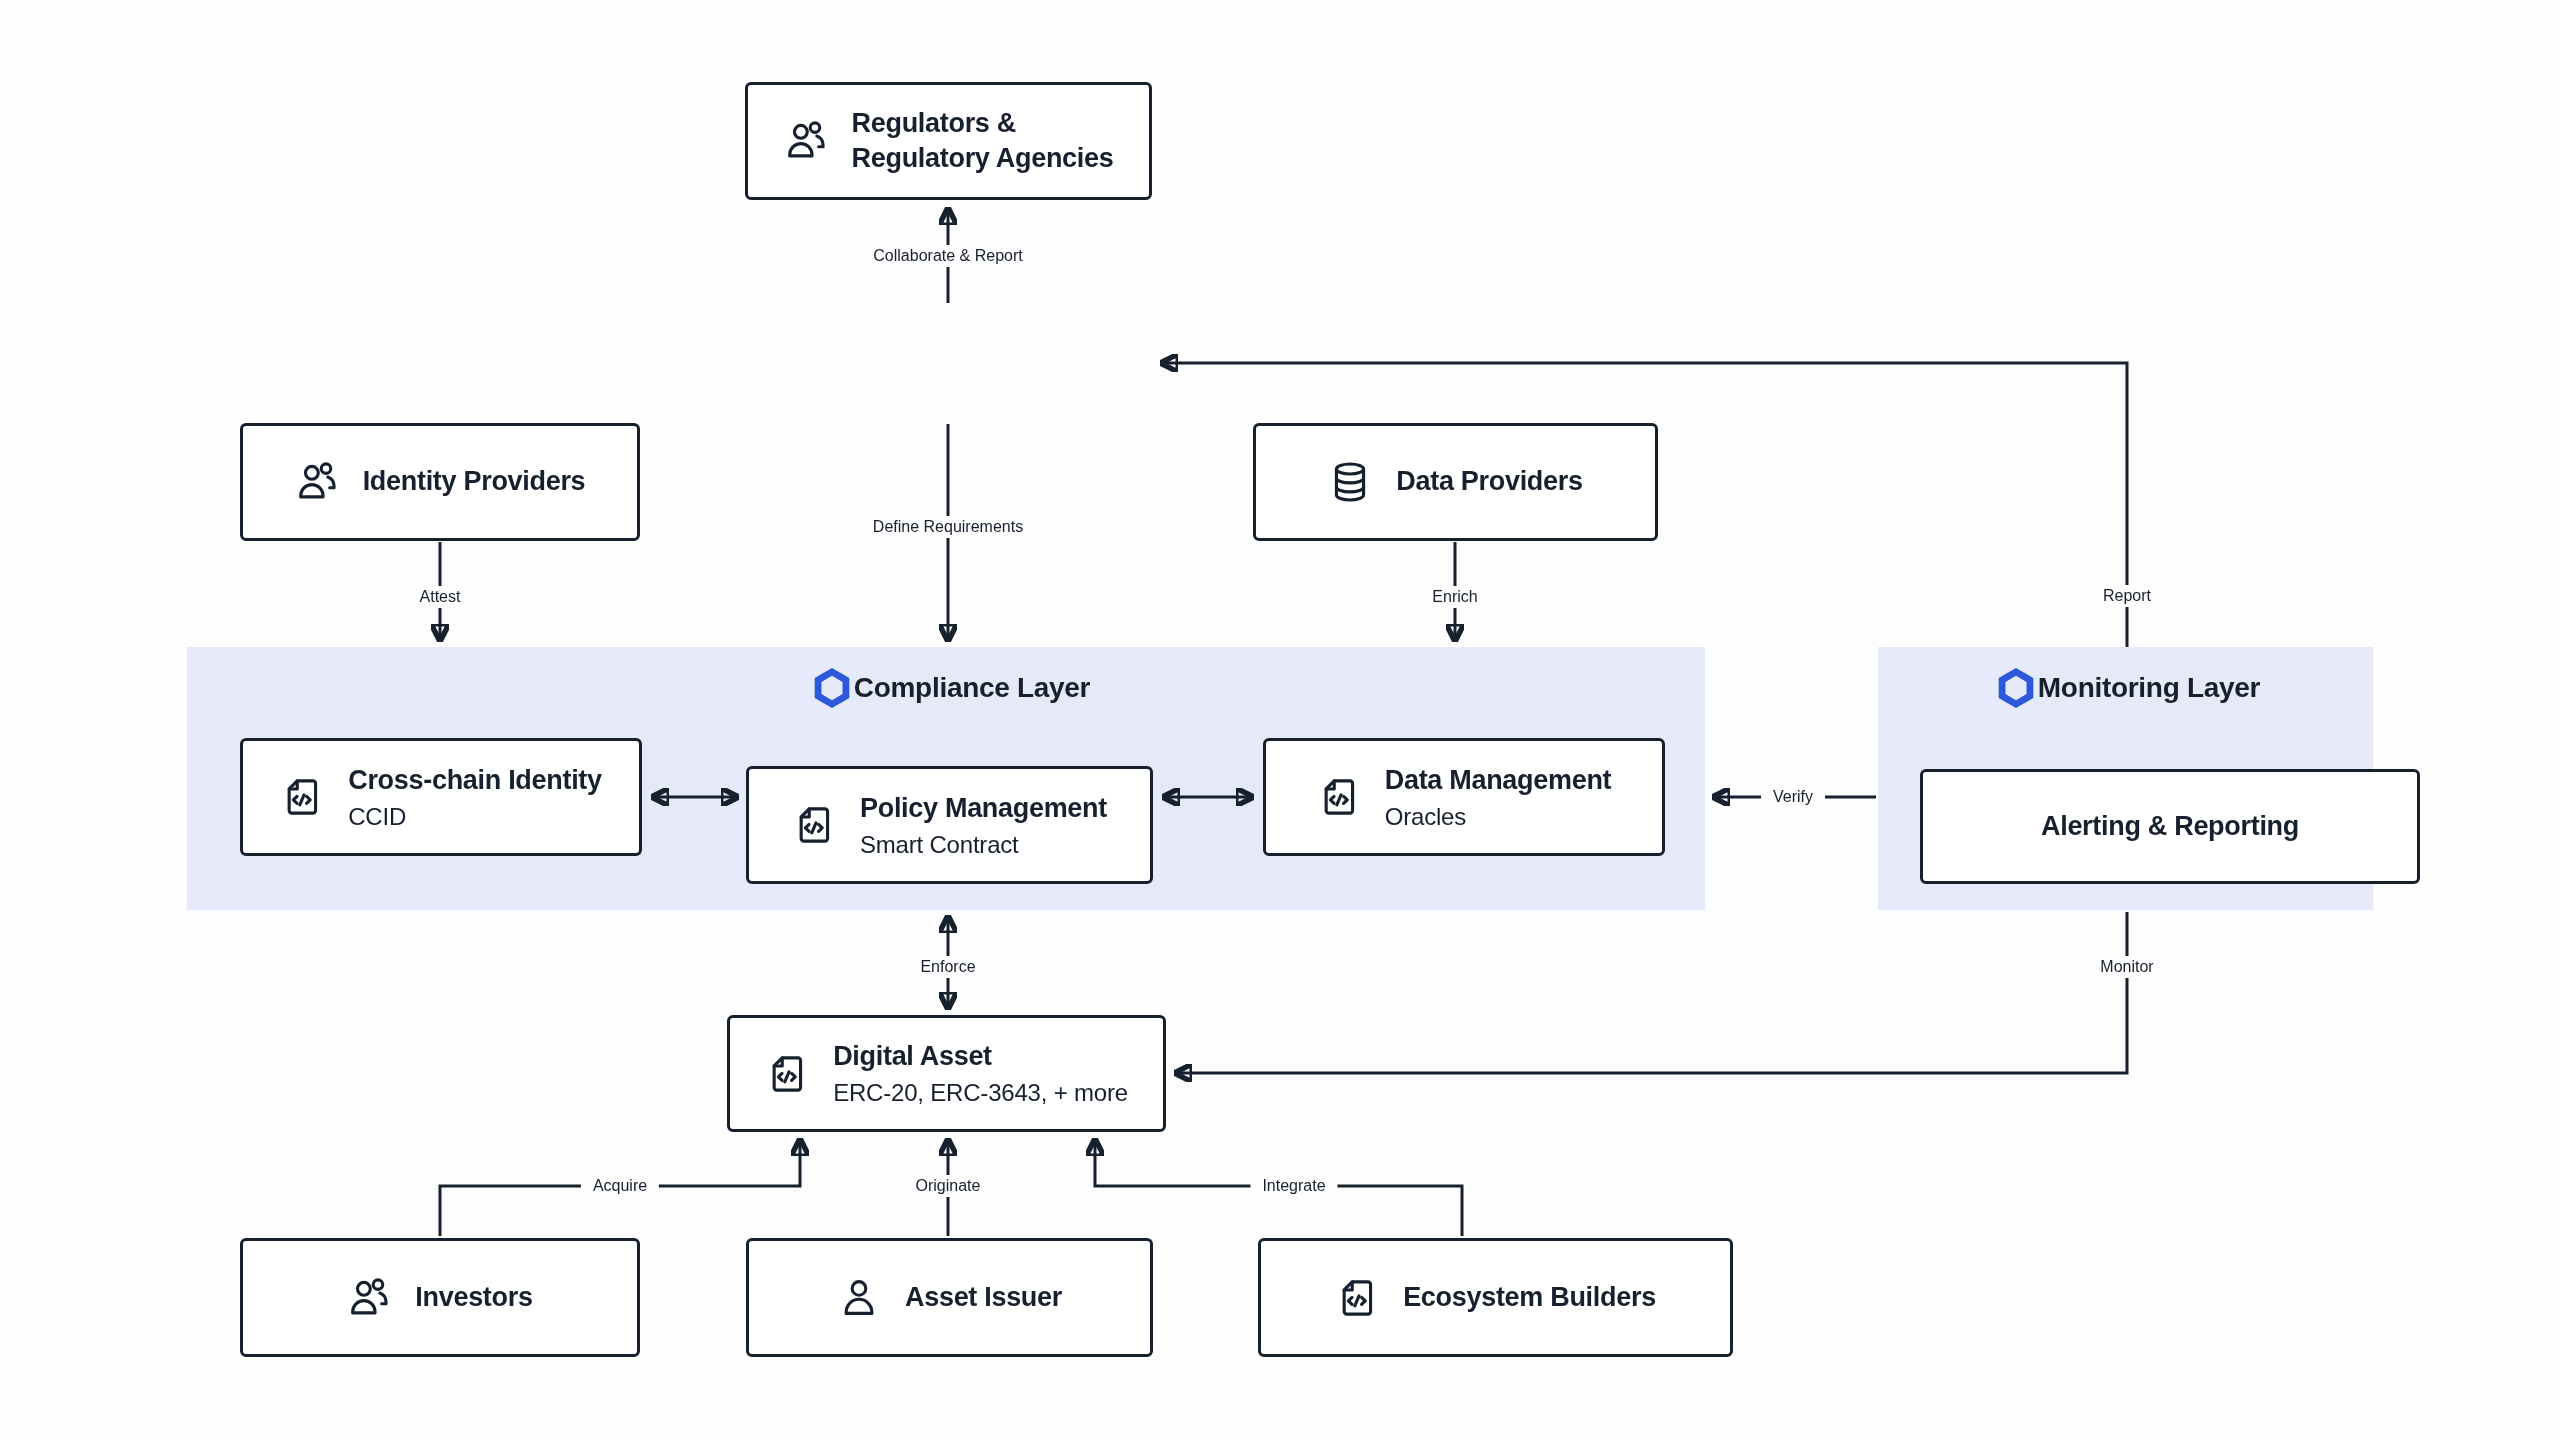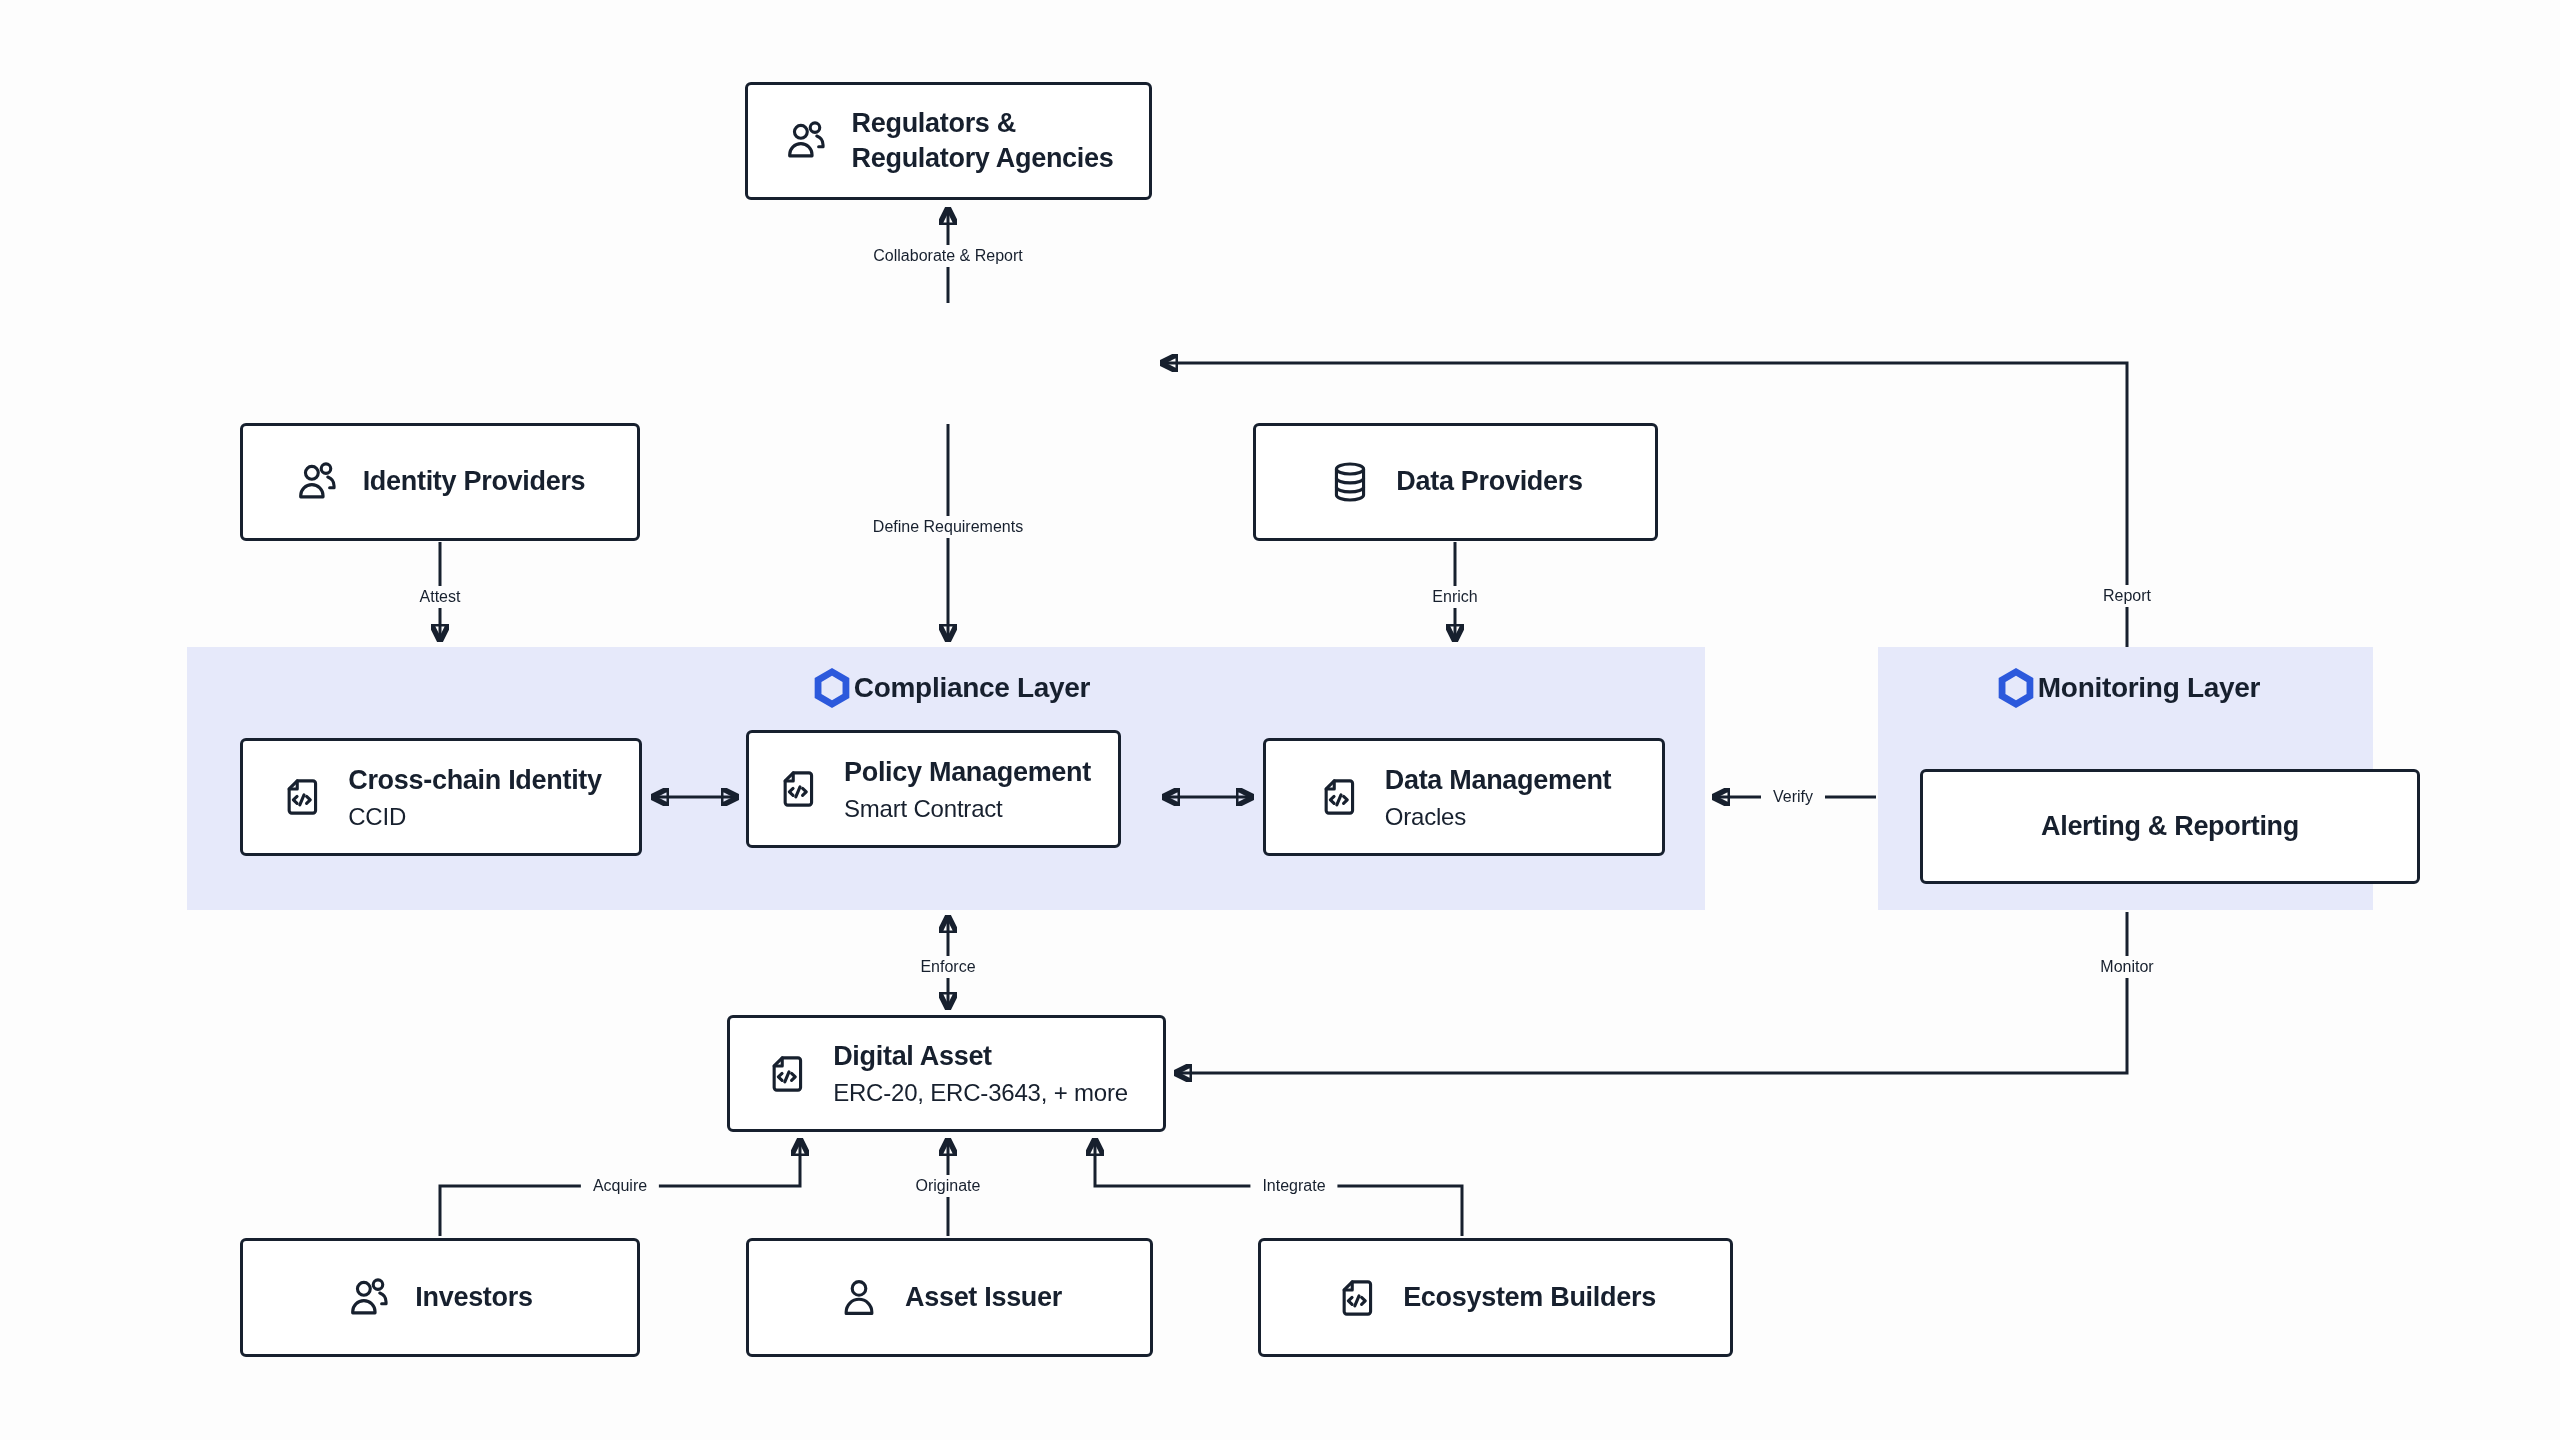--- a/index.html
+++ b/index.html
@@ -137,21 +137,21 @@
           <path d="m14.5 11.7 2 1.9-2 1.9"></path>
           <path d="m13.1 10.9-2.3 5.4"></path>
         </svg>
       </span>
     <div class="txt">
       <div class="title">Cross-chain Identity</div>
       <div class="subtitle">CCID</div>
     </div>
   </div>
 
-  <div class="node" style="left:746px;top:730px;width:375px;height:118px">
+  <div class="node" style="left:746px;top:766px;width:407px;height:118px">
     <span class="icon">
         <svg viewBox="0 0 24 24" fill="none" stroke="currentColor" stroke-width="1.7" stroke-linecap="round" stroke-linejoin="round">
           <path d="M9.4 3.2H18a1.4 1.4 0 0 1 1.4 1.4v14.8a1.4 1.4 0 0 1-1.4 1.4H6.4A1.4 1.4 0 0 1 5 19.4V7.6z"></path>
           <path d="M9.4 3.2v4.4H5"></path>
           <path d="m9.3 11.7-2 1.9 2 1.9"></path>
           <path d="m14.5 11.7 2 1.9-2 1.9"></path>
           <path d="m13.1 10.9-2.3 5.4"></path>
         </svg>
       </span>
     <div class="txt">

